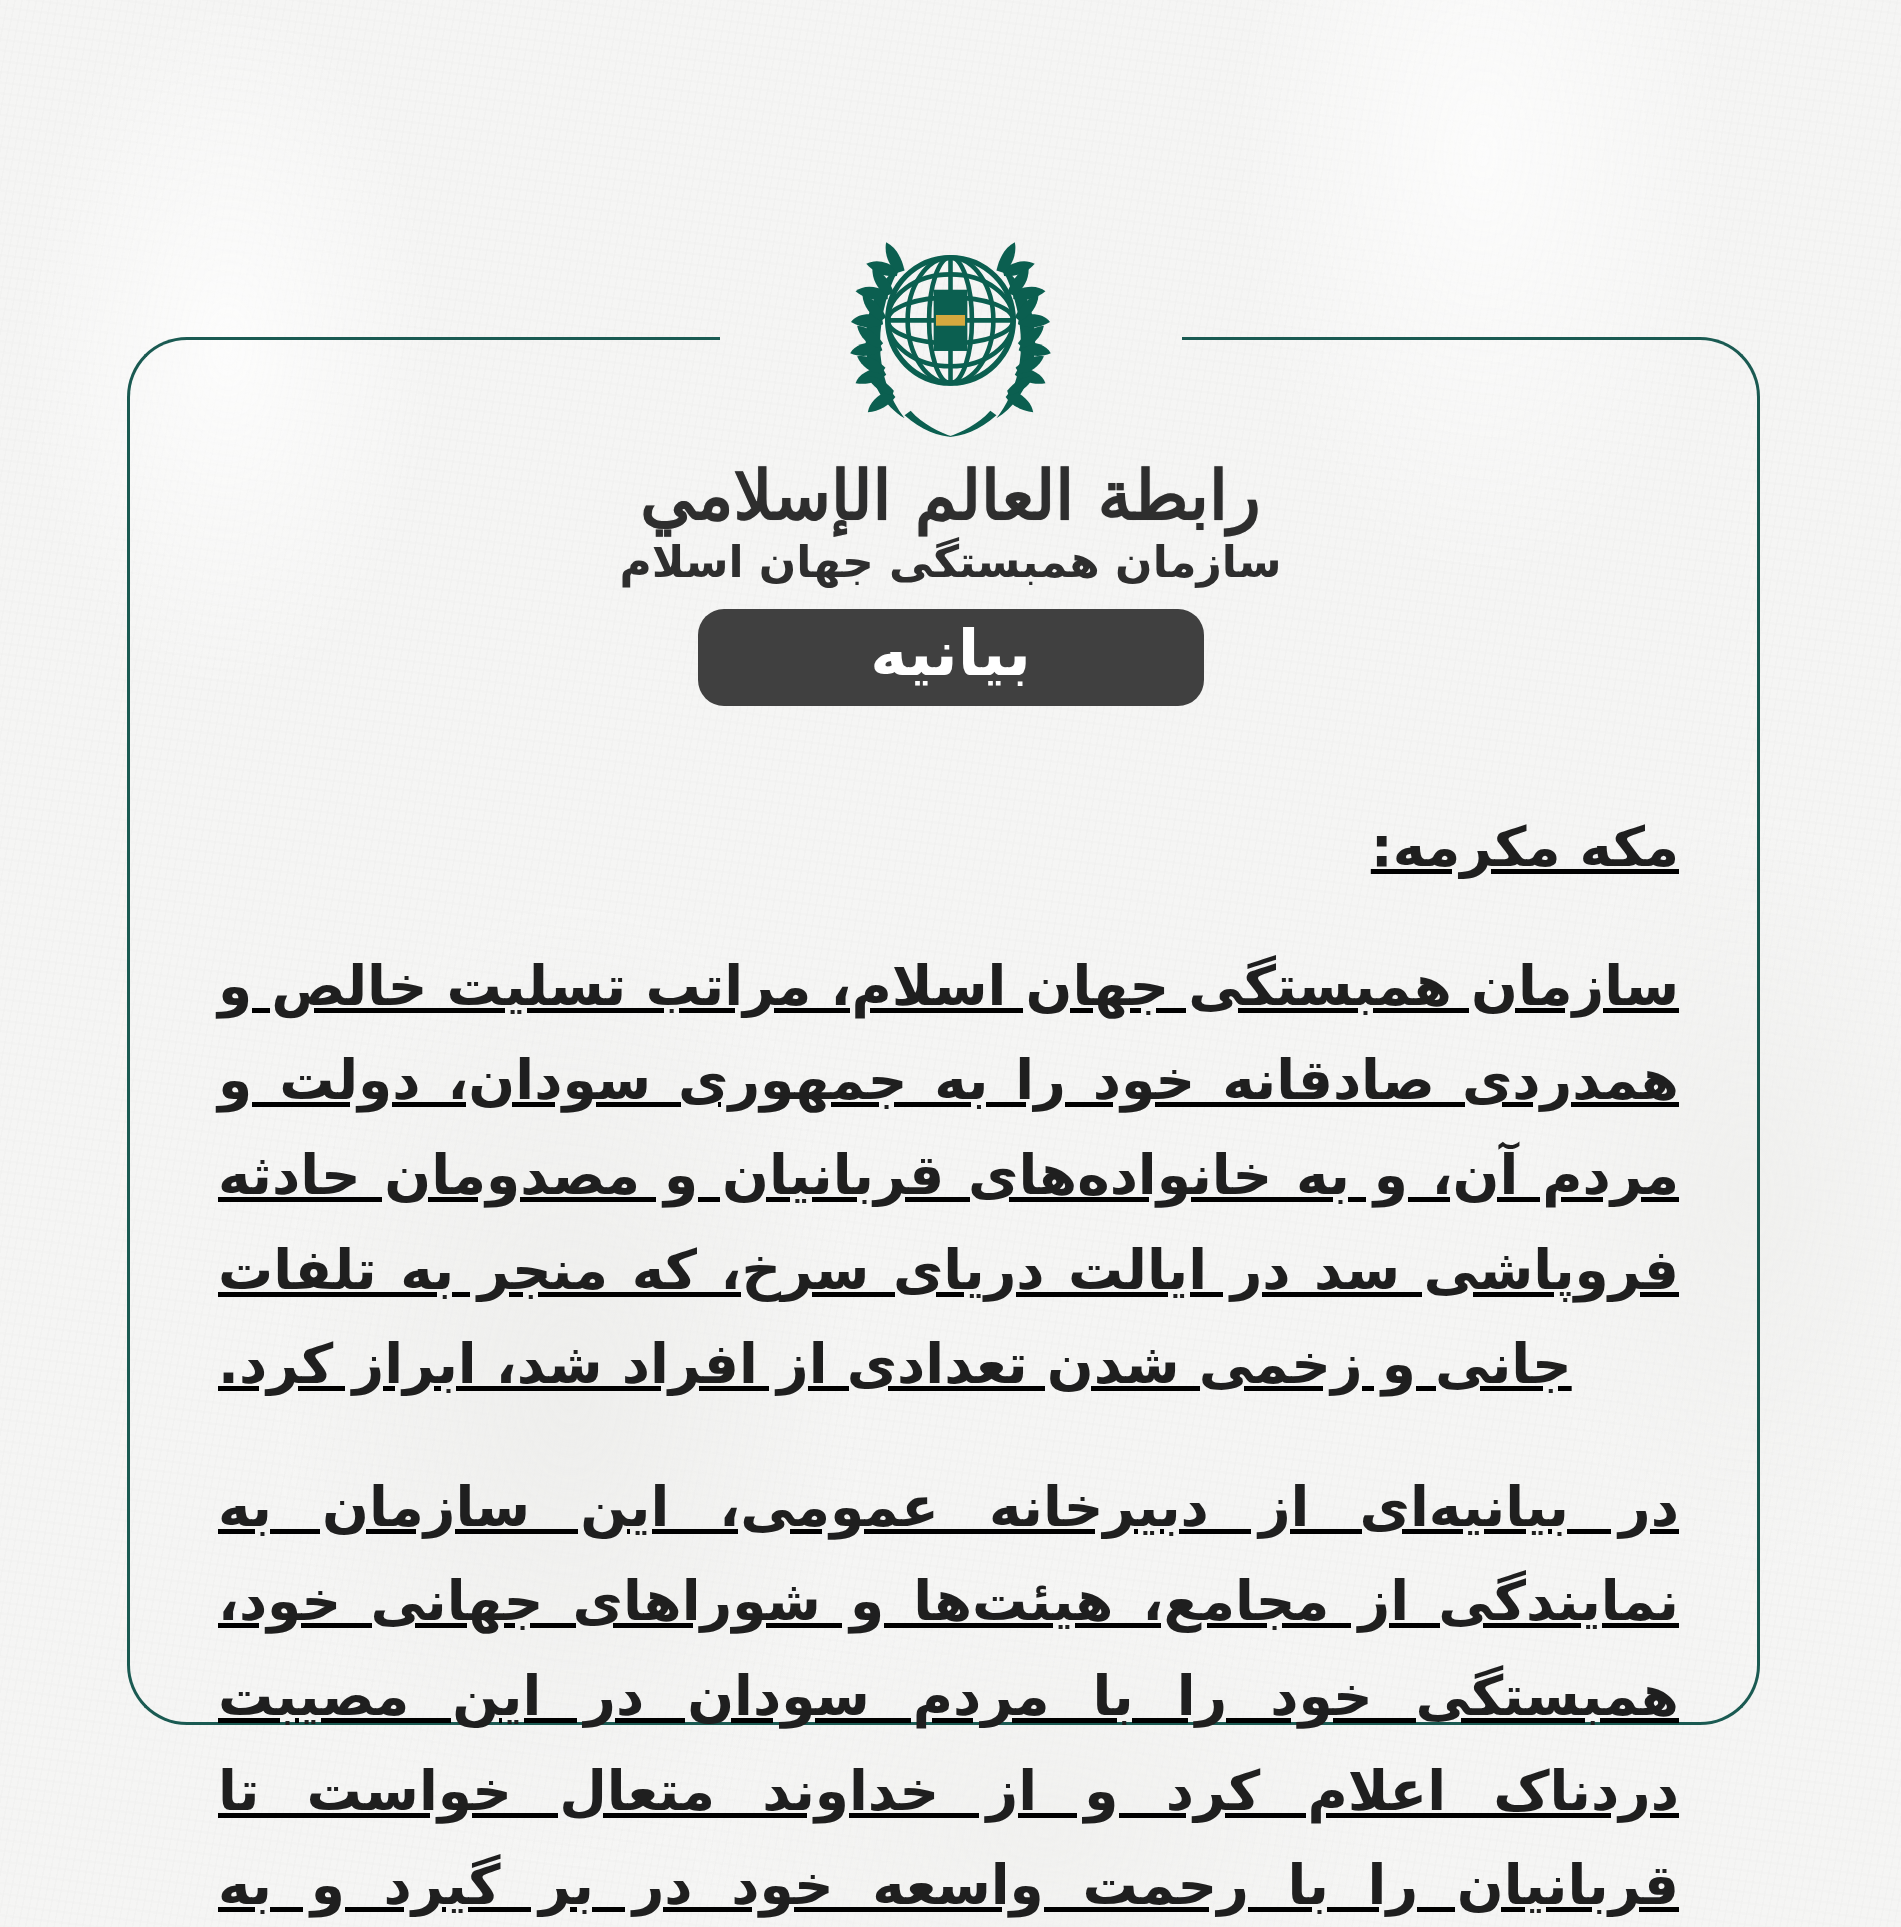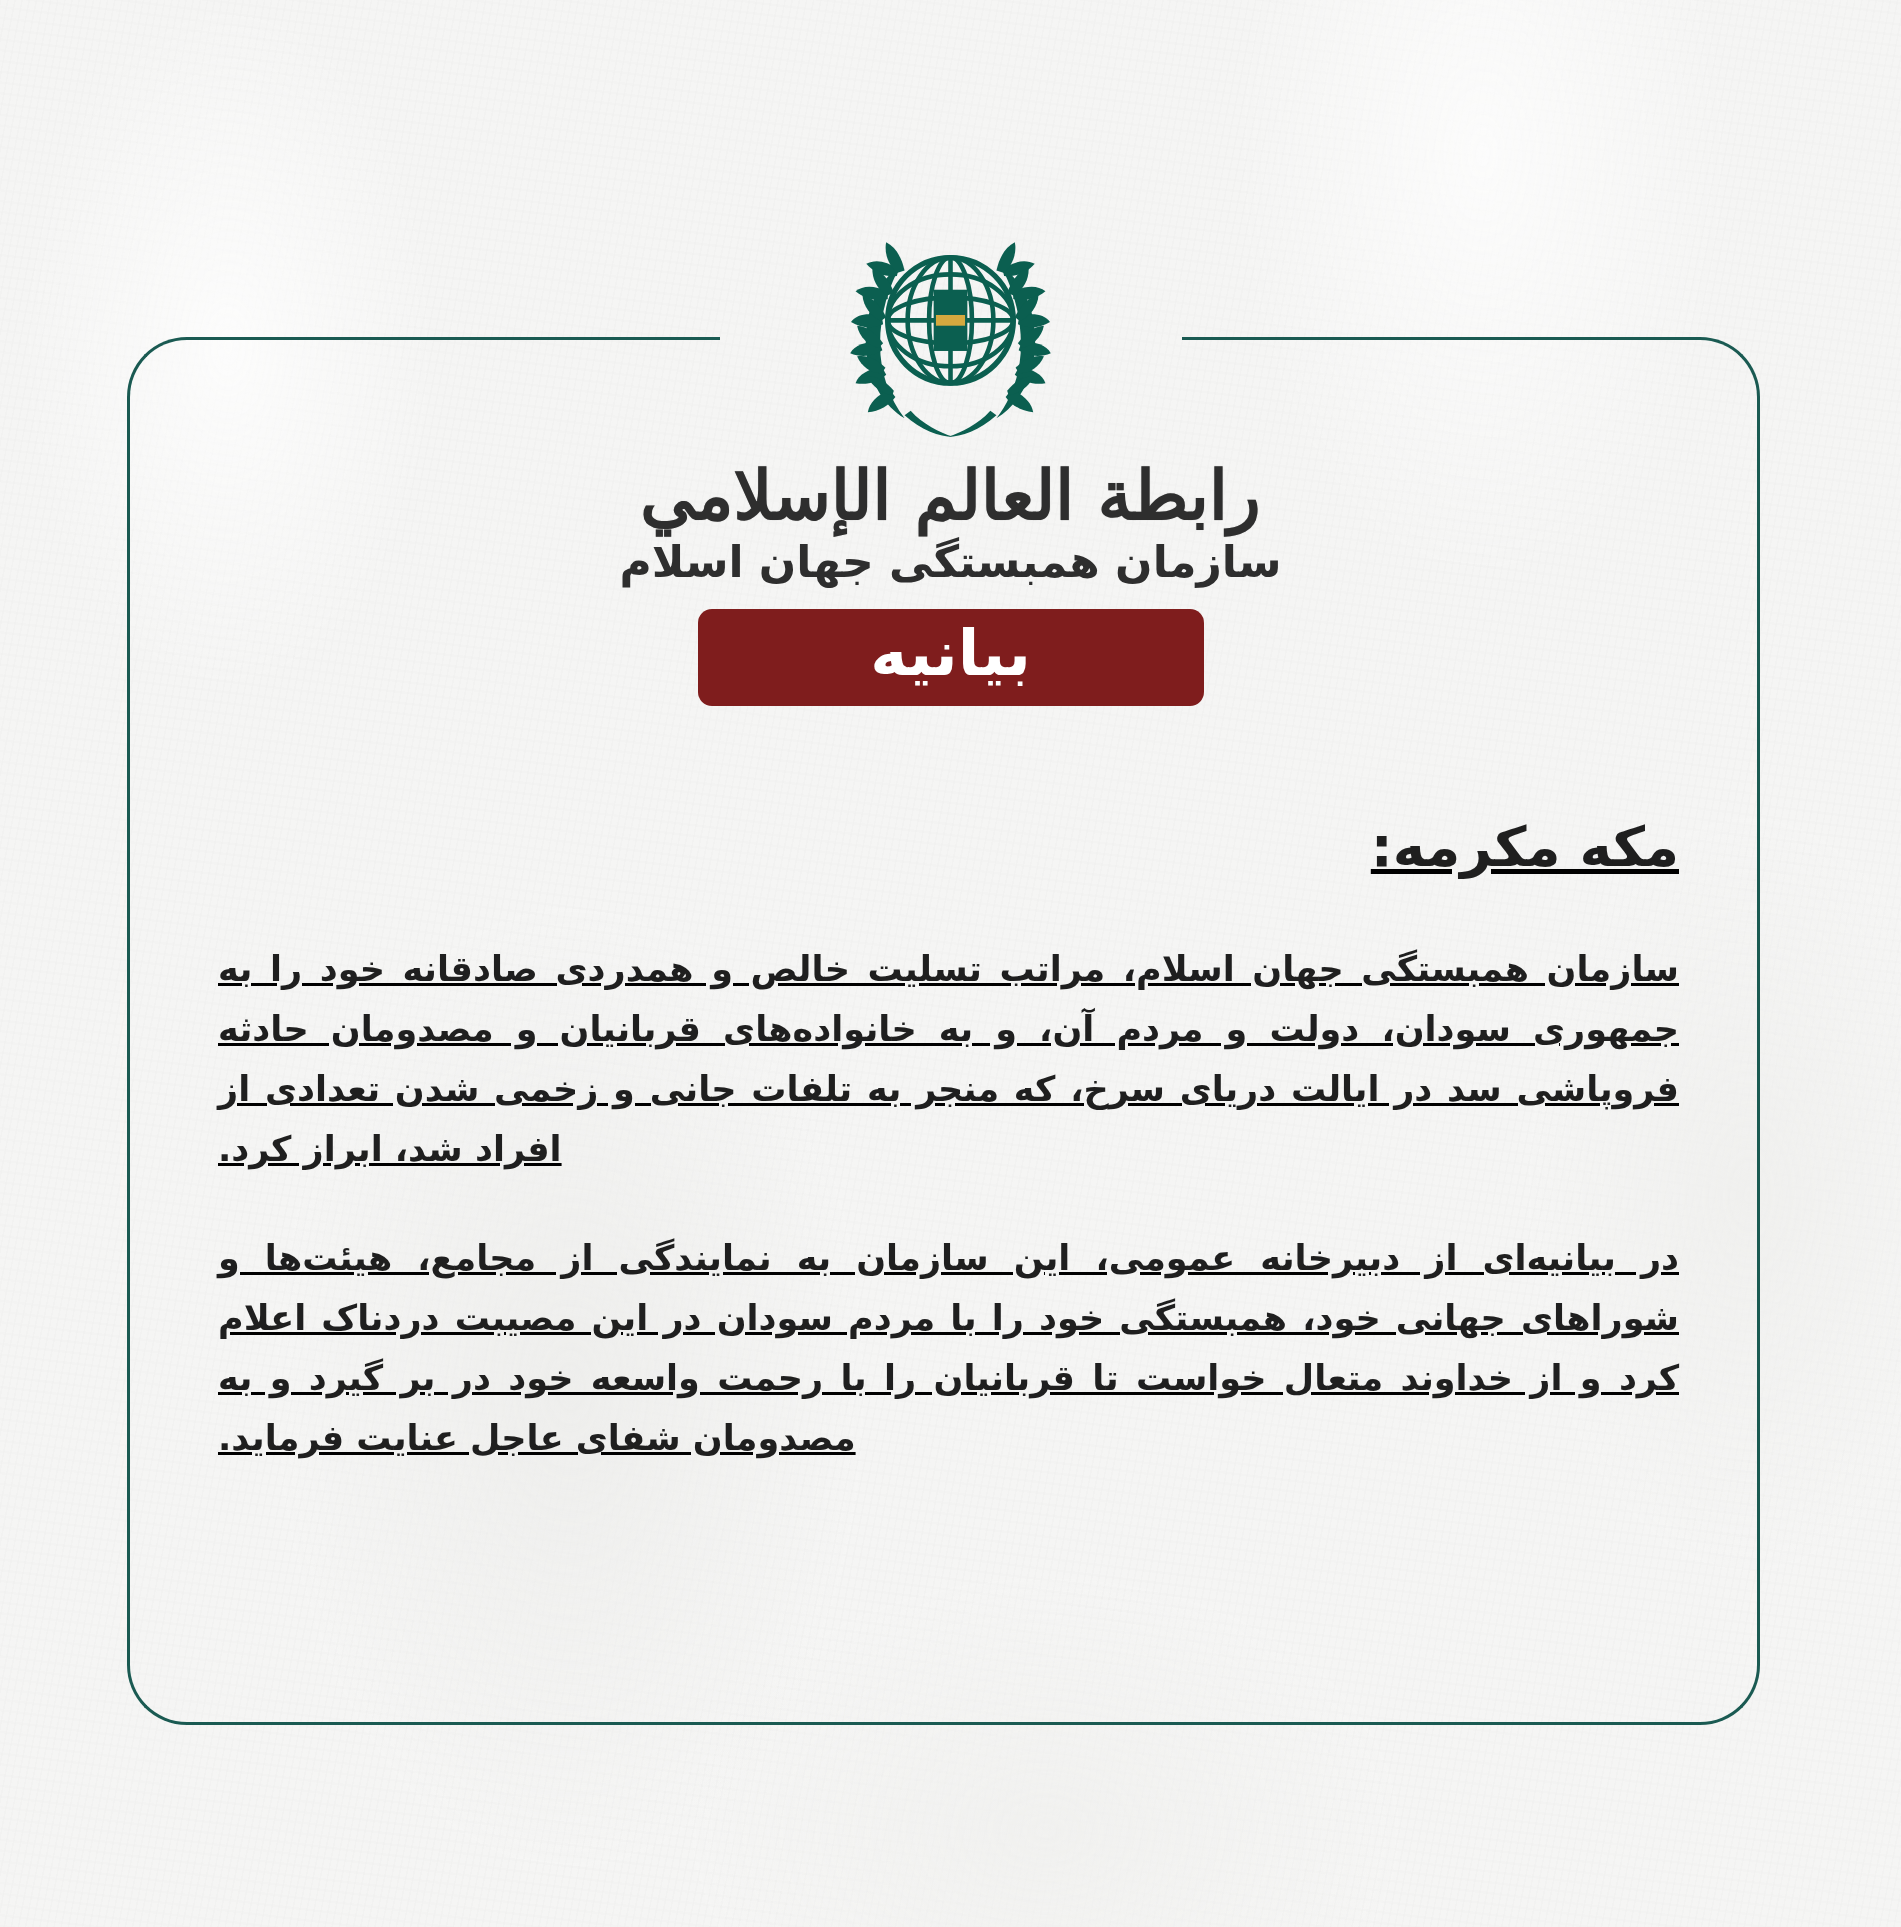--- a/index.html
+++ b/index.html
@@ -91,23 +91,23 @@
     margin-top: 4.6px;
     font-size: 44px;
     font-weight: 600;
     color: #2e2e2e;
     line-height: 1.2;
     white-space: nowrap;
   }
 
   #statement-badge {
     margin-top: 20px;
-    background: #7f1d1d;
+    background: #404040;
     color: #ffffff;
-    border-radius: 14px;
+    border-radius: 26px;
     padding: 10.7px 161px 17px;
     font-size: 63px;
     font-weight: 700;
     line-height: 1.1;
     text-align: center;
     min-width: 184px;
   }
 
   
   #content {
@@ -121,21 +121,21 @@
     text-align: right;
     font-size: 55px;
     font-weight: 700;
     color: #1f1f1f;
     line-height: 1.25;
     margin: 0 0 57px 0;
   }
   .body-para {
     text-align: justify;
     text-align-last: left;
-    font-size: 35px;
+    font-size: 55px;
     font-weight: 600;
     color: #1f1f1f;
     line-height: 1.72;
     margin: 0 0 48px 0;
     direction: rtl;
   }
   .body-para:last-child { margin-bottom: 0; }
 </style>
 </head>
 <body>

